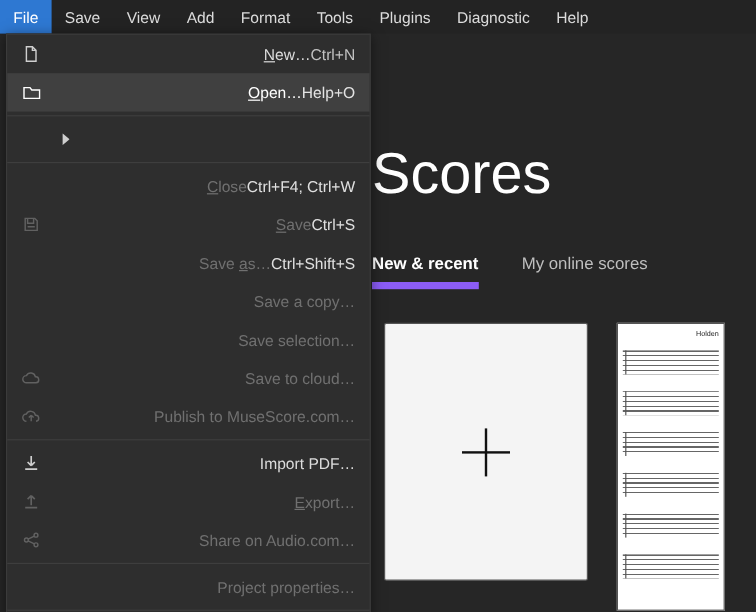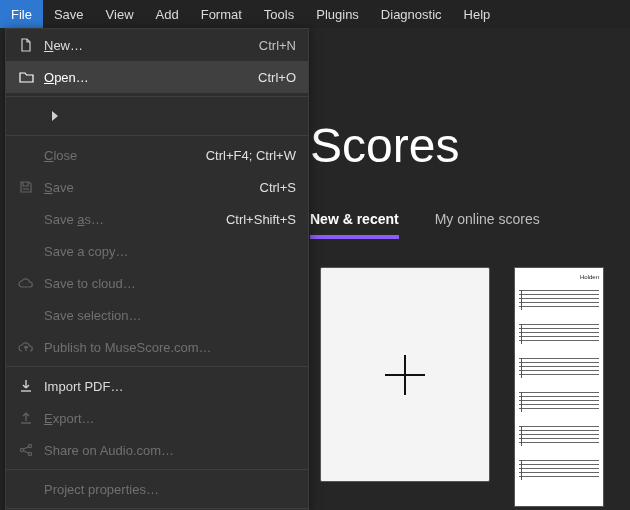--- a/index.html
+++ b/index.html
@@ -44,20 +44,21 @@
     box-shadow: 0 2px 10px rgba(0,0,0,0.5);
     z-index: 100;
   }
   .menu-row {
     display: flex;
     align-items: center;
     height: 32px;
     padding: 0 12px 0 10px;
     color: #dcdcdc;
     position: relative;
+    text-align: right;
   }
   .menu-row.highlight {
     background: #404040;
     color: #fff;
   }
   .menu-row.disabled {
     color: #707070;
   }
   .menu-ico {
     width: 20px;
@@ -110,21 +111,21 @@
     margin-bottom: 28px;
   }
   .tab {
     font-size: 14px;
     color: #bfbfbf;
     padding-bottom: 8px;
   }
   .tab.active {
     color: #fff;
     font-weight: 600;
-    border-bottom: 4px solid #8b5cf6;
+    border-bottom: 6px solid #8b5cf6;
   }
   .cards {
     display: flex;
     gap: 24px;
     padding-left: 280px;
   }
   .card {
     width: 170px;
     height: 215px;
     background: #f4f4f4;
@@ -227,21 +228,21 @@
     <span class="menu-short">Ctrl+N</span>
   </div>
 
   <div class="menu-row highlight">
     <span class="menu-ico">
       <svg width="15" height="14" viewBox="0 0 15 14" fill="none" stroke="#fff" stroke-width="1.2">
           <path d="M1 3h5l1.5 2H14v7H1z"></path>
         </svg>
     </span>
     <span class="menu-label"><span class="mnemonic">O</span>pen…</span>
-    <span class="menu-short">Ctrl+O</span>
+    <span class="menu-short">Help+O</span>
   </div>
 
   <div class="sep"></div>
 
   <div class="menu-row">
     <span class="menu-ico"></span>
     <span class="submenu-arrow">
       <svg width="6" height="10" viewBox="0 0 6 10" fill="#cfcfcf">
           <path d="M0 0l6 5-6 5z"></path>
         </svg>
@@ -273,31 +274,31 @@
     <span class="menu-label">Save <span class="mnemonic">a</span>s…</span>
     <span class="menu-short">Ctrl+Shift+S</span>
   </div>
 
   <div class="menu-row disabled">
     <span class="menu-ico"></span>
     <span class="menu-label">Save a copy…</span>
   </div>
 
   <div class="menu-row disabled">
+    <span class="menu-ico"></span>
+    <span class="menu-label">Save selection…</span>
+  </div>
+
+  <div class="menu-row disabled">
     <span class="menu-ico">
       <svg width="16" height="12" viewBox="0 0 16 12" fill="none" stroke="#707070" stroke-width="1.2">
           <path d="M4 10a3 3 0 010-6 4 4 0 017.5 1A2.5 2.5 0 0112 10H4z"></path>
         </svg>
     </span>
     <span class="menu-label">Save to cloud…</span>
-  </div>
-
-  <div class="menu-row disabled">
-    <span class="menu-ico"></span>
-    <span class="menu-label">Save selection…</span>
   </div>
 
   <div class="menu-row disabled">
     <span class="menu-ico">
       <svg width="16" height="12" viewBox="0 0 16 12" fill="none" stroke="#707070" stroke-width="1.2">
           <path d="M4 10a3 3 0 010-6 4 4 0 017.5 1A2.5 2.5 0 0112 10"></path>
           <path d="M8 10V5m0 0l-2 2m2-2l2 2"></path>
         </svg>
     </span>
     <span class="menu-label">Publish to MuseScore.com…</span>

